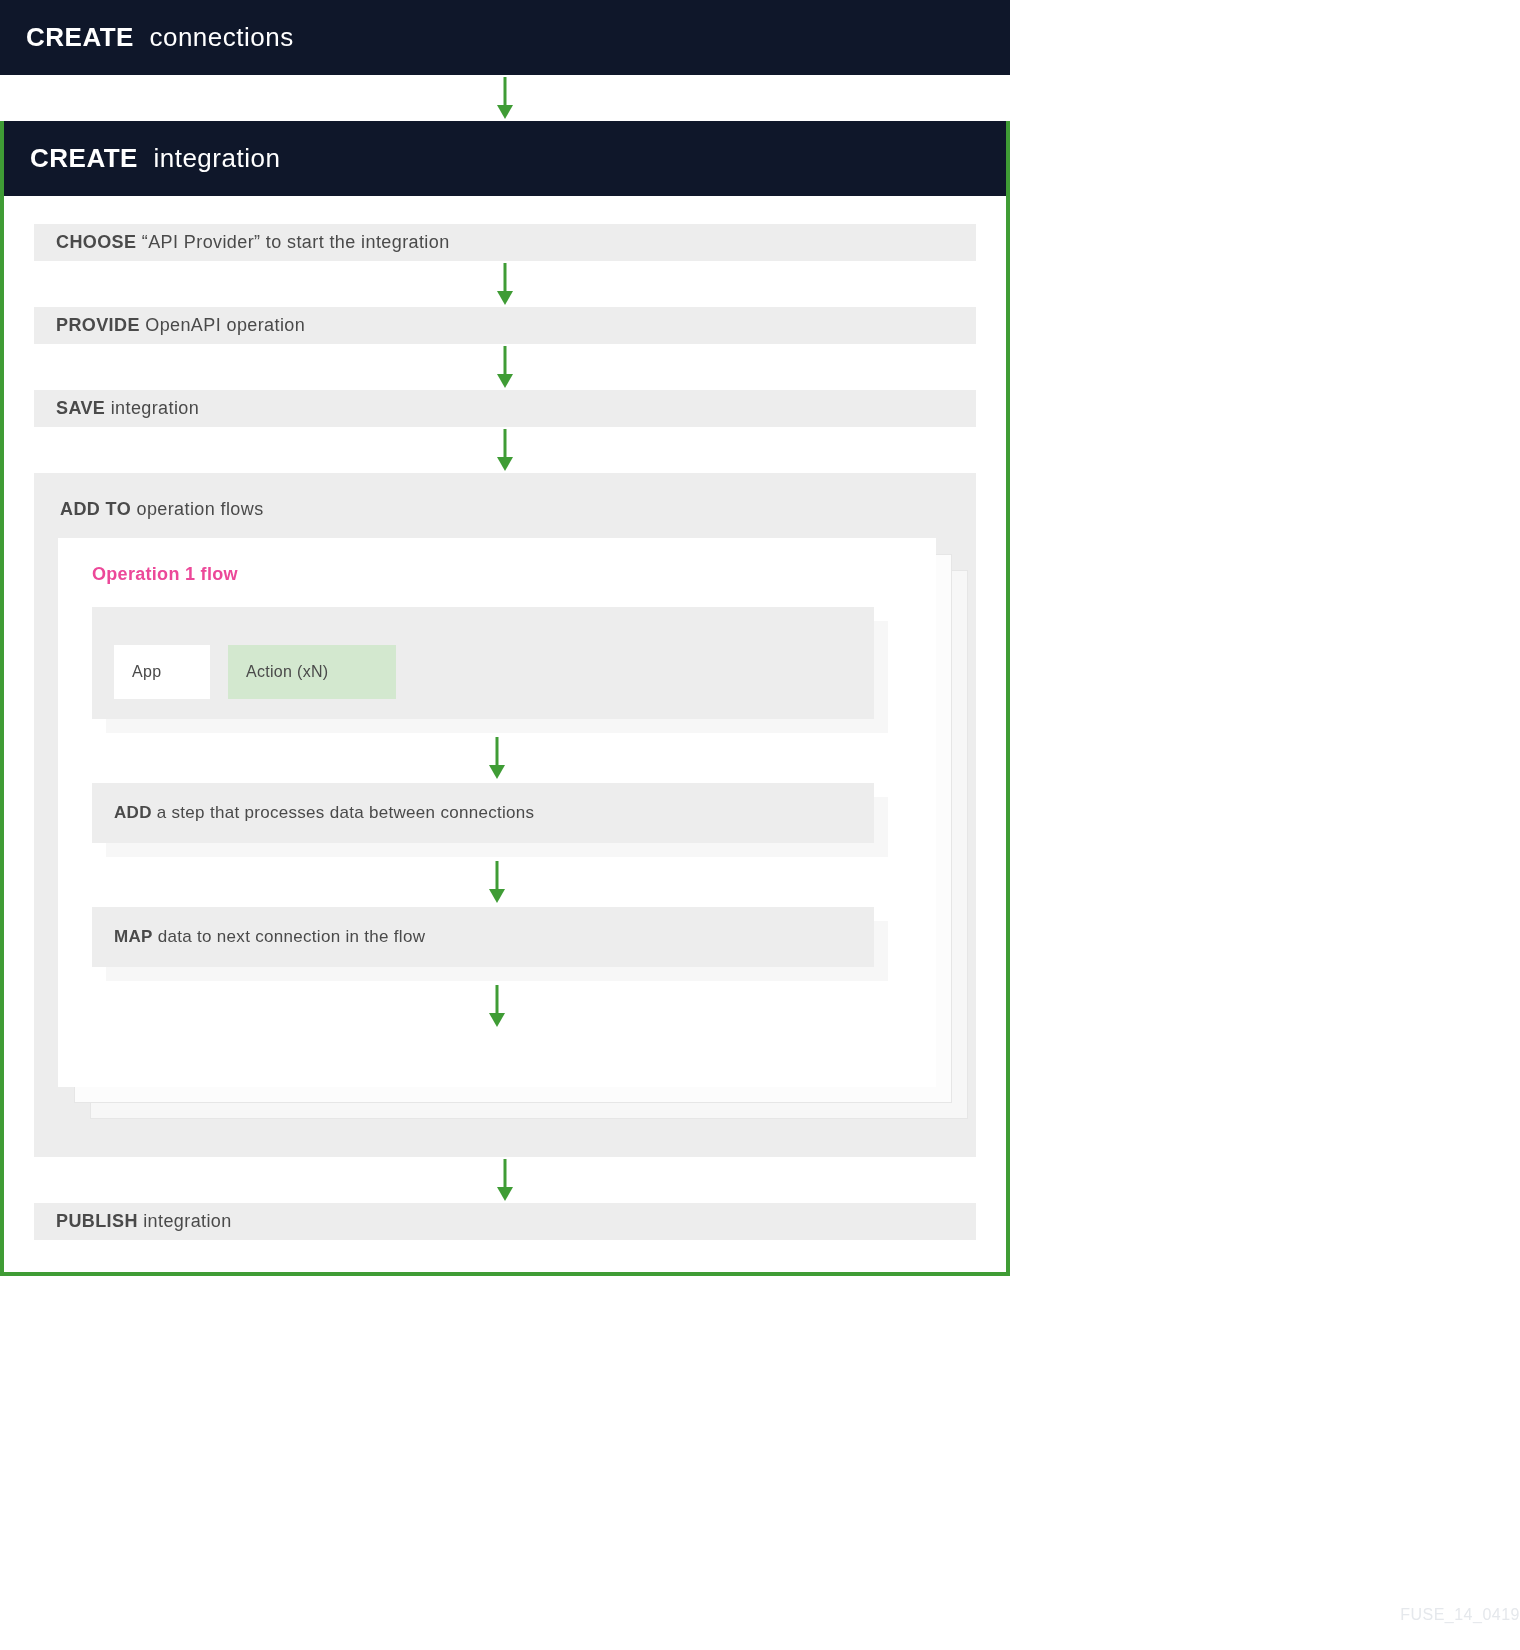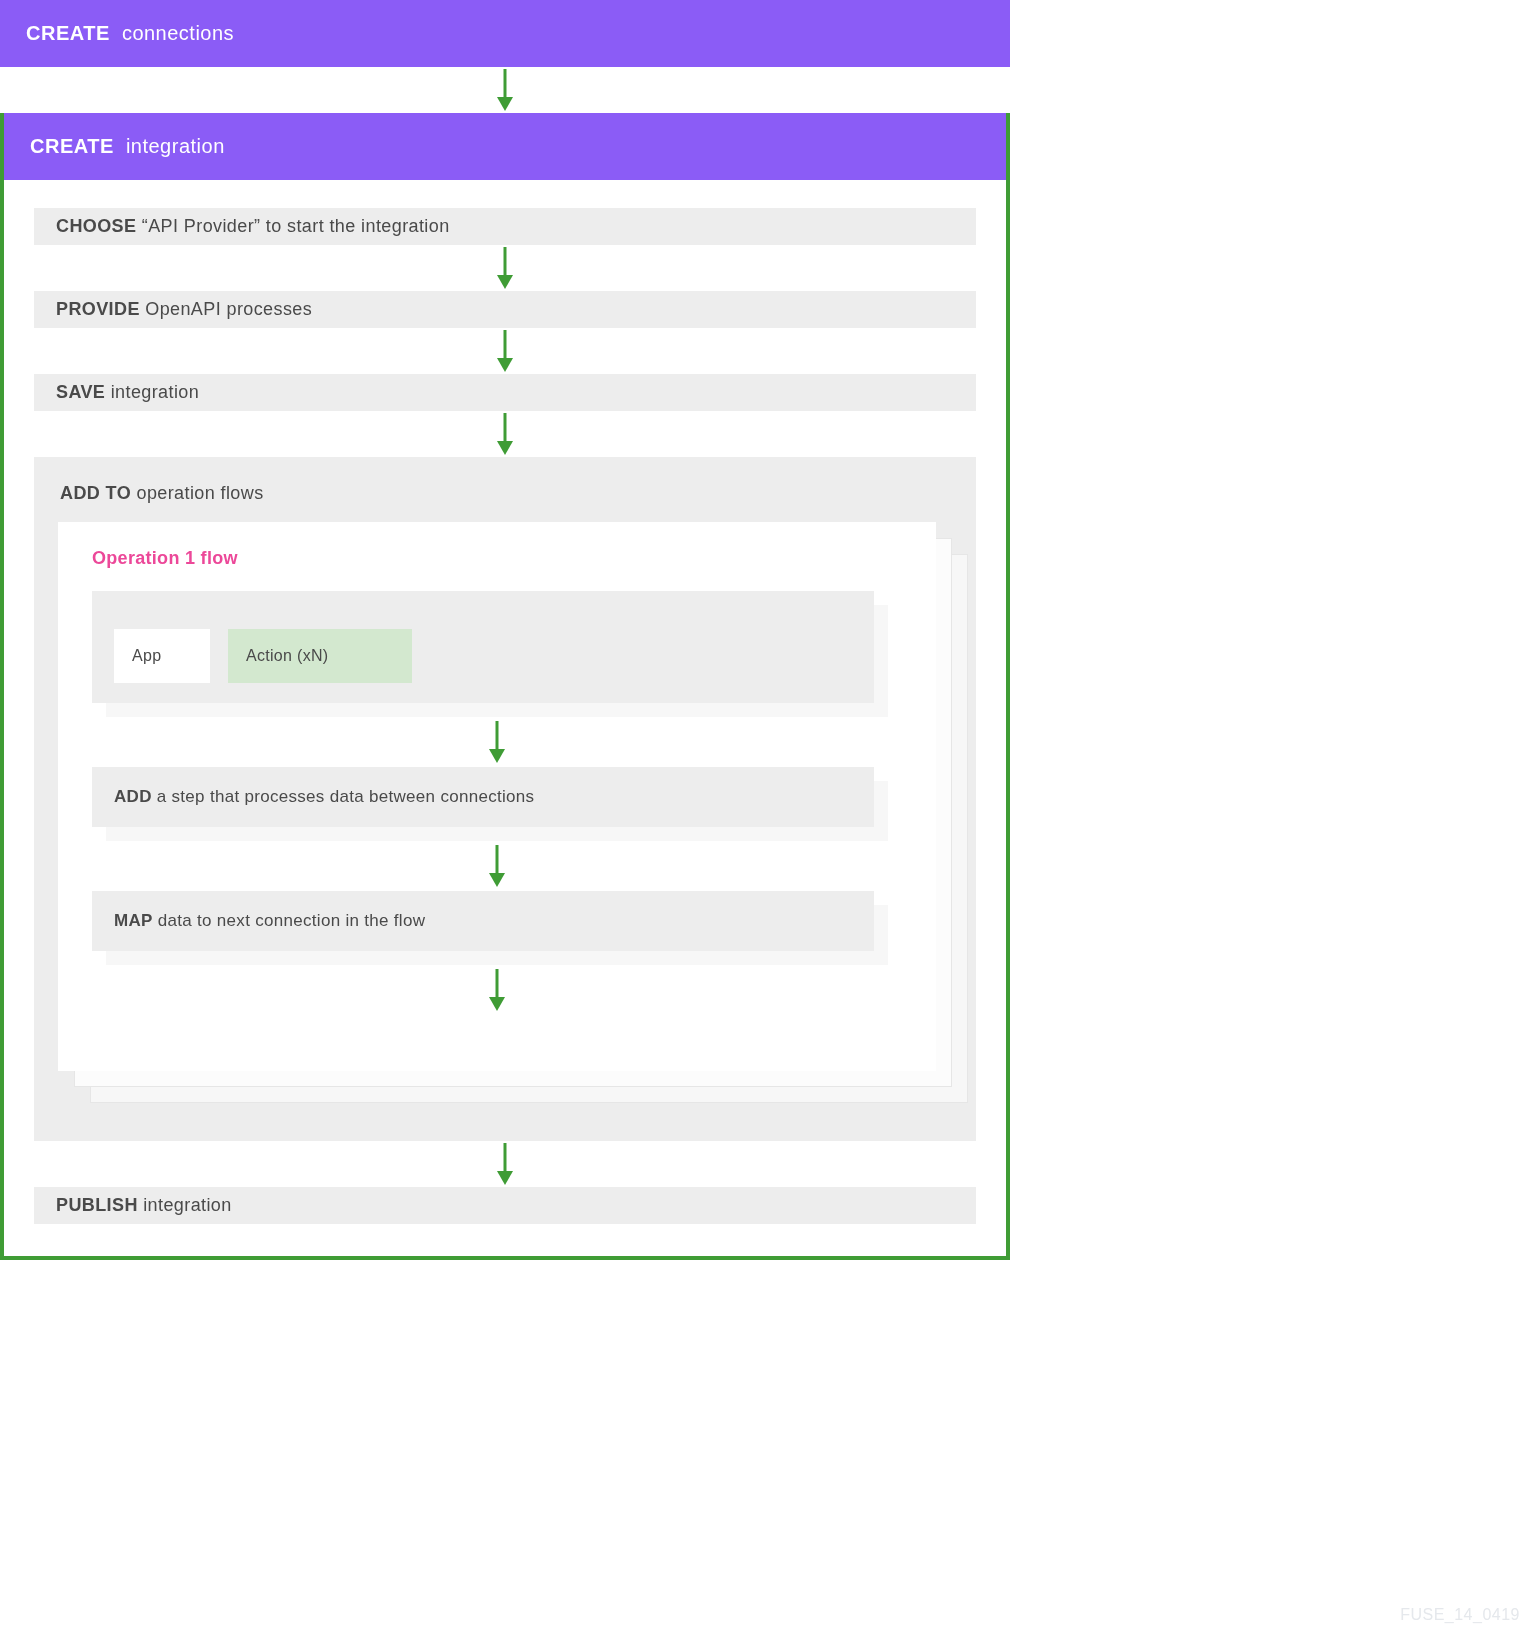--- a/index.html
+++ b/index.html
@@ -8,23 +8,23 @@
     height: 1650px;
     background: #ffffff;
     font-family: "Helvetica Neue", Arial, sans-serif;
     color: #4a4a4a;
     position: relative;
   }
   .canvas { width: 1010px; position: relative; }
 
   
   .header-bar {
-    background: #8b5cf6;
+    background: #0f172a;
     color: #ffffff;
-    font-size: 20px;
+    font-size: 26px;
     padding: 22px 26px;
     letter-spacing: .5px;
   }
   .header-bar strong { font-weight: 700; }
   .header-bar span  { font-weight: 400; }
 
   
   .integration-box {
     border: 4px solid #3f9c35;
     border-top: none;
@@ -121,21 +121,21 @@
 
   
   .add-action-body { padding-top: 18px; display:flex; gap:18px; }
   .app-box, .action-box {
     height: 54px;
     display:flex; align-items:center;
     font-size:16px; color:#4a4a4a;
     padding: 0 18px;
   }
   .app-box    { background:#ffffff; width: 96px; }
-  .action-box { background:#d3e8cf; width: 184px; }
+  .action-box { background:#d3e8cf; width: 168px; }
 
   
   .footer-id {
     position:absolute;
     right: 0;
     bottom: 26px;
     color:#e5e8ec;
     font-size: 16px;
     letter-spacing:.5px;
   }
@@ -178,21 +178,21 @@
       <div class="step">
         <strong>CHOOSE</strong><span>  “API Provider” to start the integration</span>
       </div>
       <div class="arrow sm">
           <svg width="20" height="42">
             <use href="#downArrow"></use>
           </svg>
         </div>
 
       <div class="step">
-        <strong>PROVIDE</strong><span> OpenAPI processes</span>
+        <strong>PROVIDE</strong><span> OpenAPI operation</span>
       </div>
       <div class="arrow sm">
           <svg width="20" height="42">
             <use href="#downArrow"></use>
           </svg>
         </div>
 
       <div class="step">
         <strong>SAVE</strong><span> integration</span>
       </div>

